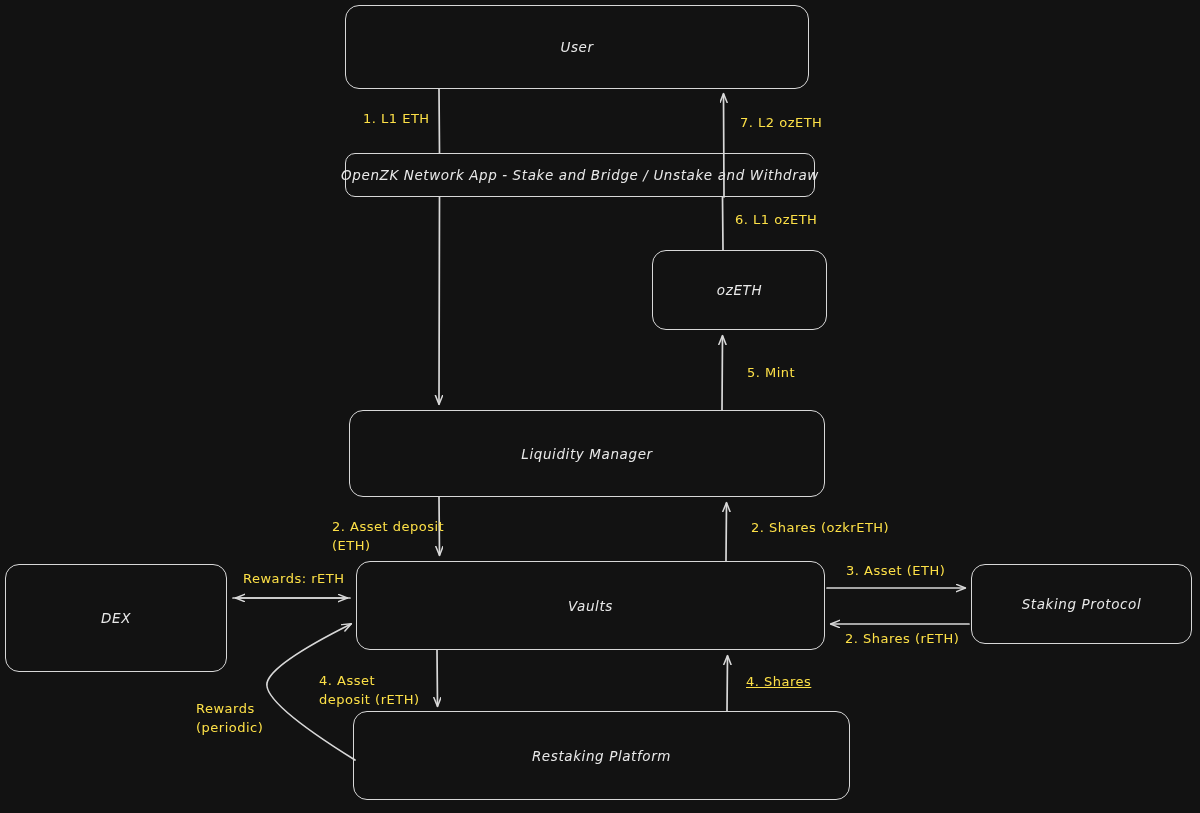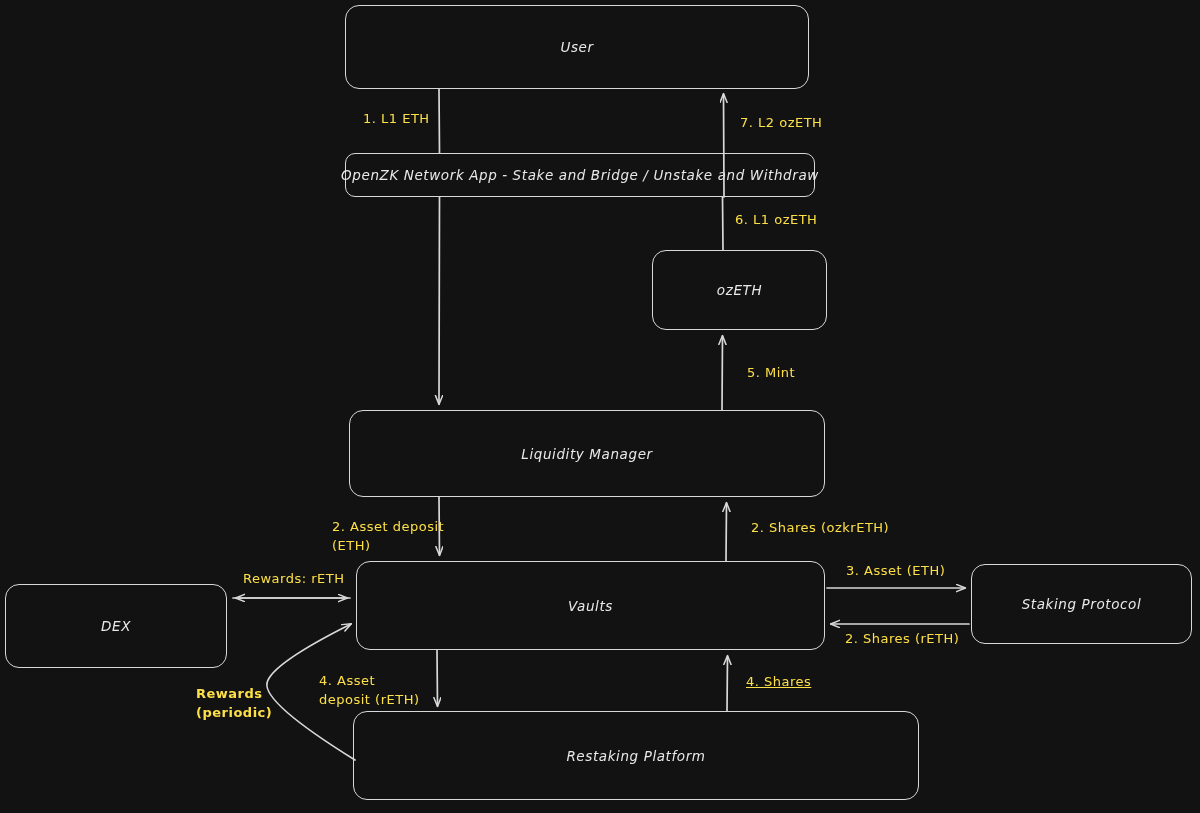--- a/index.html
+++ b/index.html
@@ -66,33 +66,33 @@
   </div>
 
   <div class="node" style="left:631px; top:250px; width:175px; height:80px;margin-left:21px;">
     <span class="node-label">ozETH</span>
   </div>
 
   <div class="node" style="left:349px; top:410px; width:476px; height:87px;">
     <span class="node-label">Liquidity Manager</span>
   </div>
 
-  <div class="node" style="left:5px; top:584px; width:222px; height:84px;">
+  <div class="node" style="left:5px; top:564px; width:222px; height:108px;">
     <span class="node-label">DEX</span>
   </div>
 
   <div class="node" style="left:356px; top:561px; width:469px; height:89px;">
     <span class="node-label">Vaults</span>
   </div>
 
   <div class="node" style="left:971px; top:564px; width:221px; height:80px;">
     <span class="node-label">Staking Protocol</span>
   </div>
 
-  <div class="node" style="left:353px; top:711px; width:566px; height:89px;">
+  <div class="node" style="left:353px; top:711px; width:497px; height:89px;">
     <span class="node-label">Restaking Platform</span>
   </div>
 
   <svg class="layer" viewBox="0 0 1200 813">
     <defs>
       <marker id="ah" markerWidth="12" markerHeight="12" refX="9.2" refY="4" orient="auto" markerUnits="userSpaceOnUse">
         <path d="M0.6,0.4 L9.6,4 L0.6,7.6" fill="none" stroke="#d8d8d8" stroke-width="1.5" stroke-linecap="round" stroke-linejoin="round"></path>
       </marker>
     </defs>
     <g fill="none" stroke="#d8d8d8" stroke-width="1.7" stroke-linecap="round">
@@ -142,16 +142,16 @@
 
   <div class="edge-label" style="left:846px; top:562px;">3. Asset (ETH)</div>
 
   <div class="edge-label" style="left:845px; top:630px;">2. Shares (rETH)</div>
 
   <div class="edge-label" style="left:319px; top:672px;">4. Asset
 deposit (rETH)</div>
 
   <div class="edge-label" style="left:746px; top:673px;text-decoration:underline;">4. Shares</div>
 
-  <div class="edge-label" style="left:196px; top:685px;font-weight:bold;">Rewards
+  <div class="edge-label" style="left:196px; top:700px;">Rewards
 (periodic)</div>
 
 </div>
 
 </body></html>

